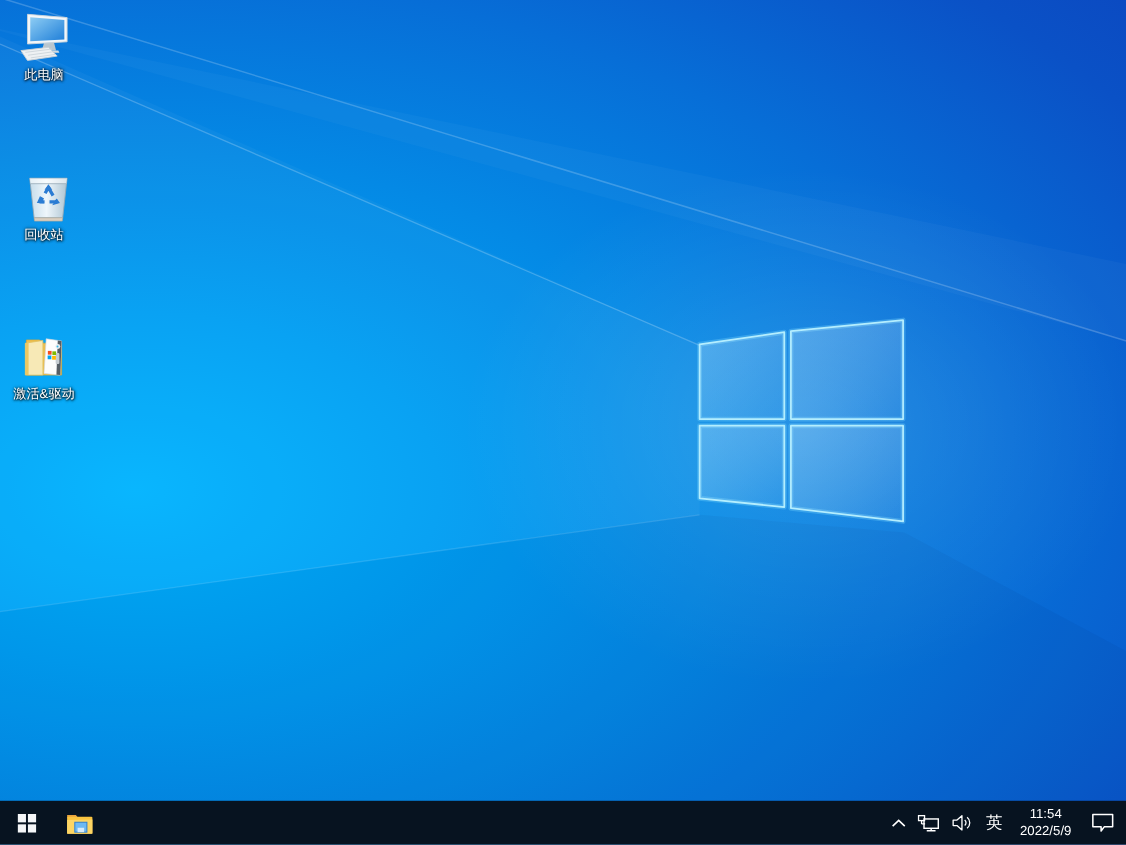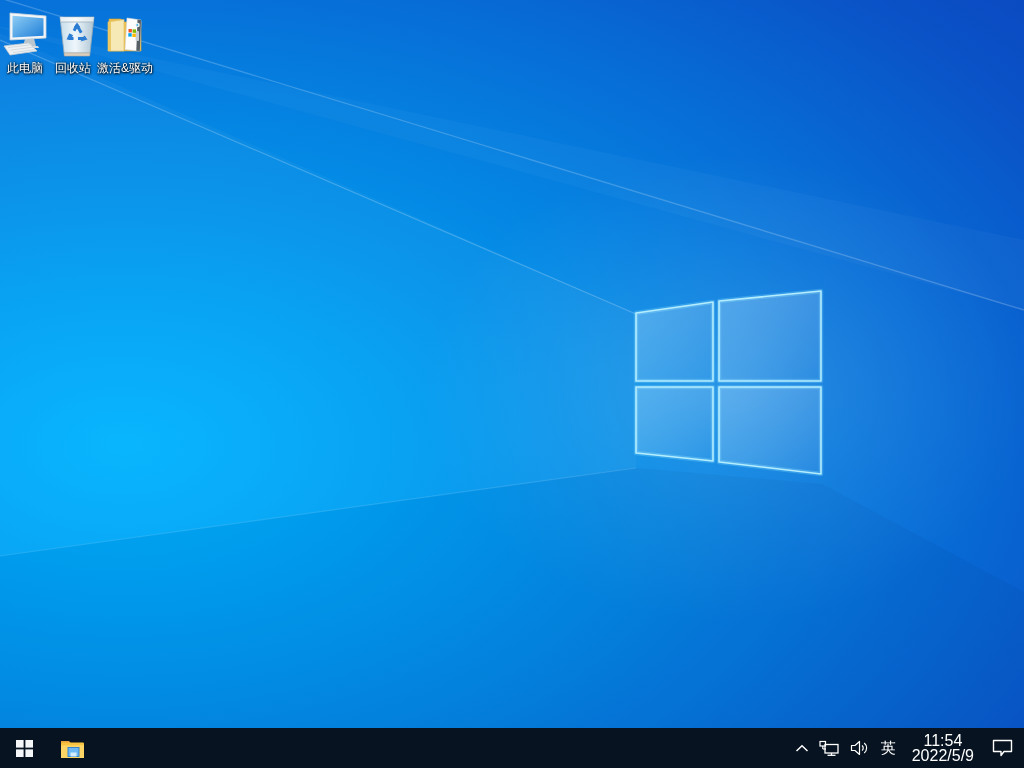--- a/index.html
+++ b/index.html
@@ -15,21 +15,21 @@
     background:
       radial-gradient(ellipse 135% 105% at 12% 58%,
         #00b4fe 0%, #019ff3 20%, #0489e5 38%, #076ed7 58%,
         #0a51c6 78%, #0d3eba 100%);
   }
   .wallpaper svg{position:absolute;inset:0;display:block;}
 
   
   .desktop-icons{
     position:absolute;left:1px;top:6px;width:78px;
-    display:flex;
+    display:flex;flex-direction:column;gap:48px;
   }
   .icon-cell{
     width:78px;height:97px;display:flex;flex-direction:column;
     align-items:center;justify-content:flex-start;cursor:default;
   }
   .icon-box{height:54px;display:flex;align-items:center;justify-content:center;}
   .icon-label{
     margin-top:1px;font-size:12px;line-height:14px;color:#fff;white-space:nowrap;
     text-shadow:0 1px 2px rgba(0,0,0,.95), 1px 0 2px rgba(0,0,0,.6), 0 0 3px rgba(0,0,0,.7);
   }
@@ -44,21 +44,21 @@
   }
   .tb-spacer{flex:1;}
   .tray{display:flex;align-items:stretch;}
   .tray-item{
     display:flex;align-items:center;justify-content:center;
     padding:0 5px;cursor:pointer;color:#fff;
   }
   .lang{font-size:15px;padding:0 7px;}
   .clock{
     display:flex;flex-direction:column;align-items:center;justify-content:center;
-    font-size:16px;line-height:15px;color:#fff;padding:0 9px;text-align:center;
+    font-size:12px;line-height:15px;color:#fff;padding:0 9px;text-align:center;
   }
   .action-center{padding:0 11px 0 9px;}
 </style>
 </head>
 <body>
 
 <div class="wallpaper">
   <svg width="1024" height="768" viewBox="0 0 1024 768">
     <defs>
       <radialGradient id="glow" cx="50%" cy="50%" r="50%">

